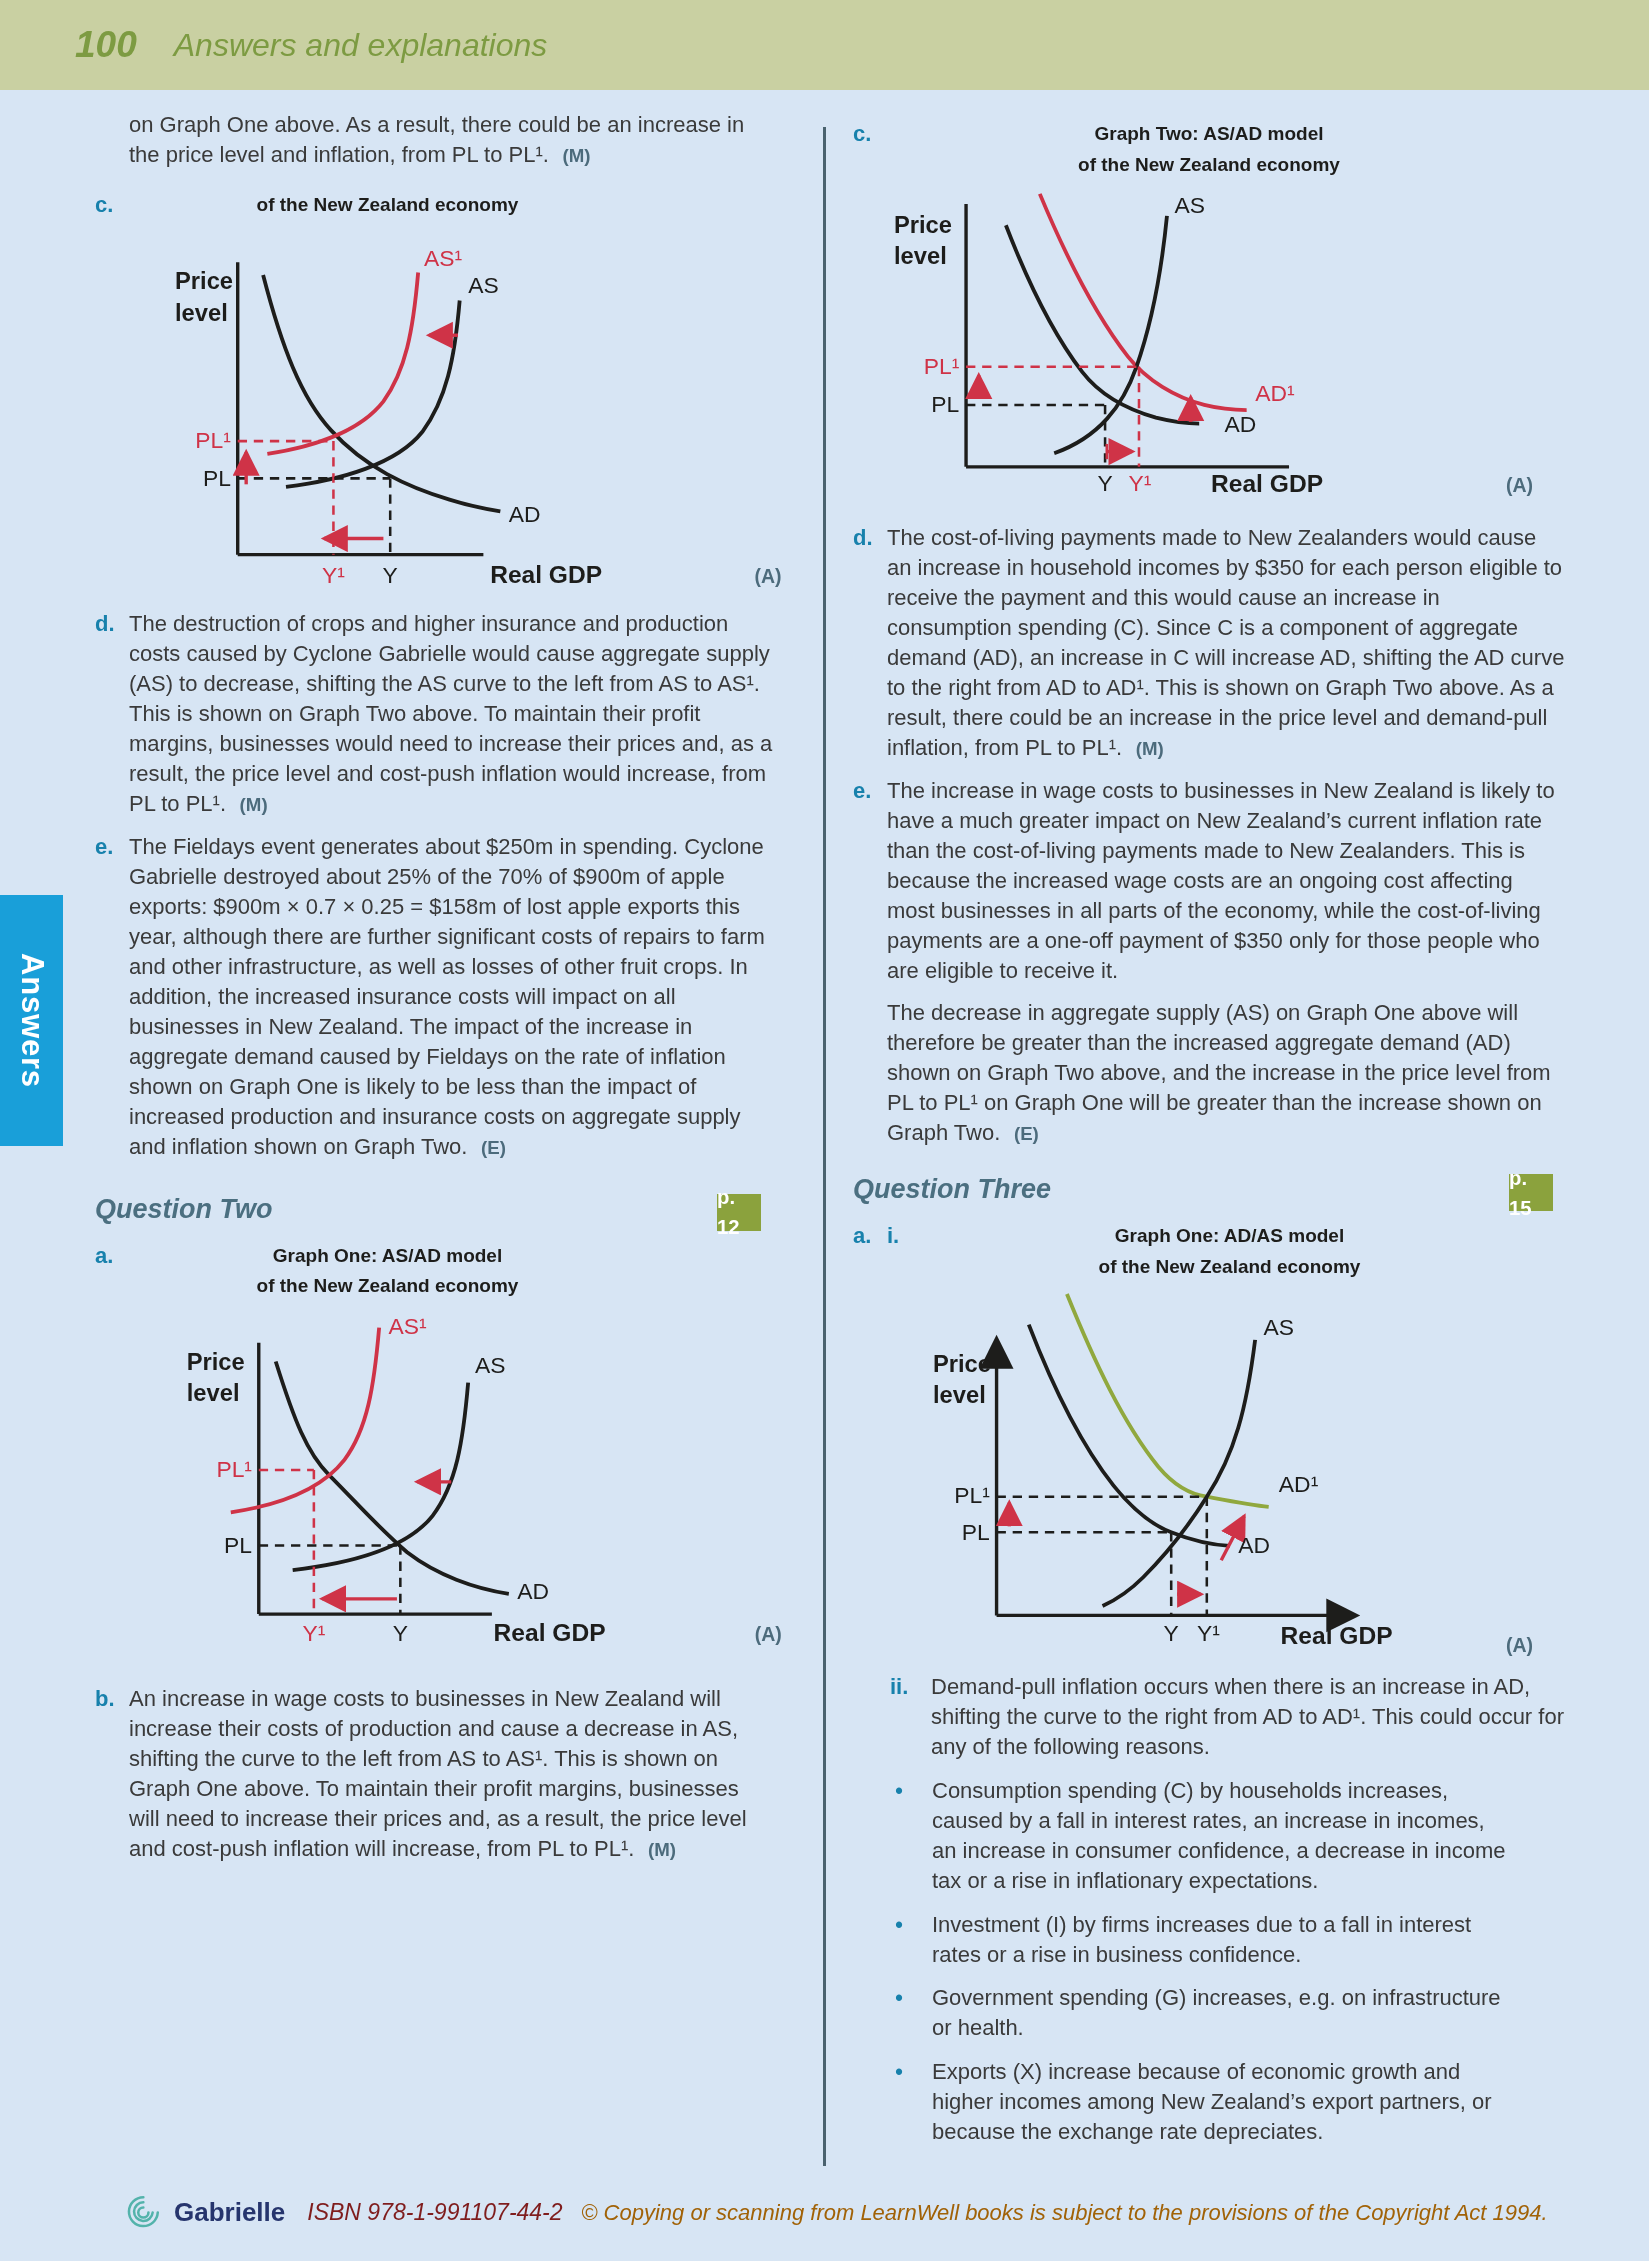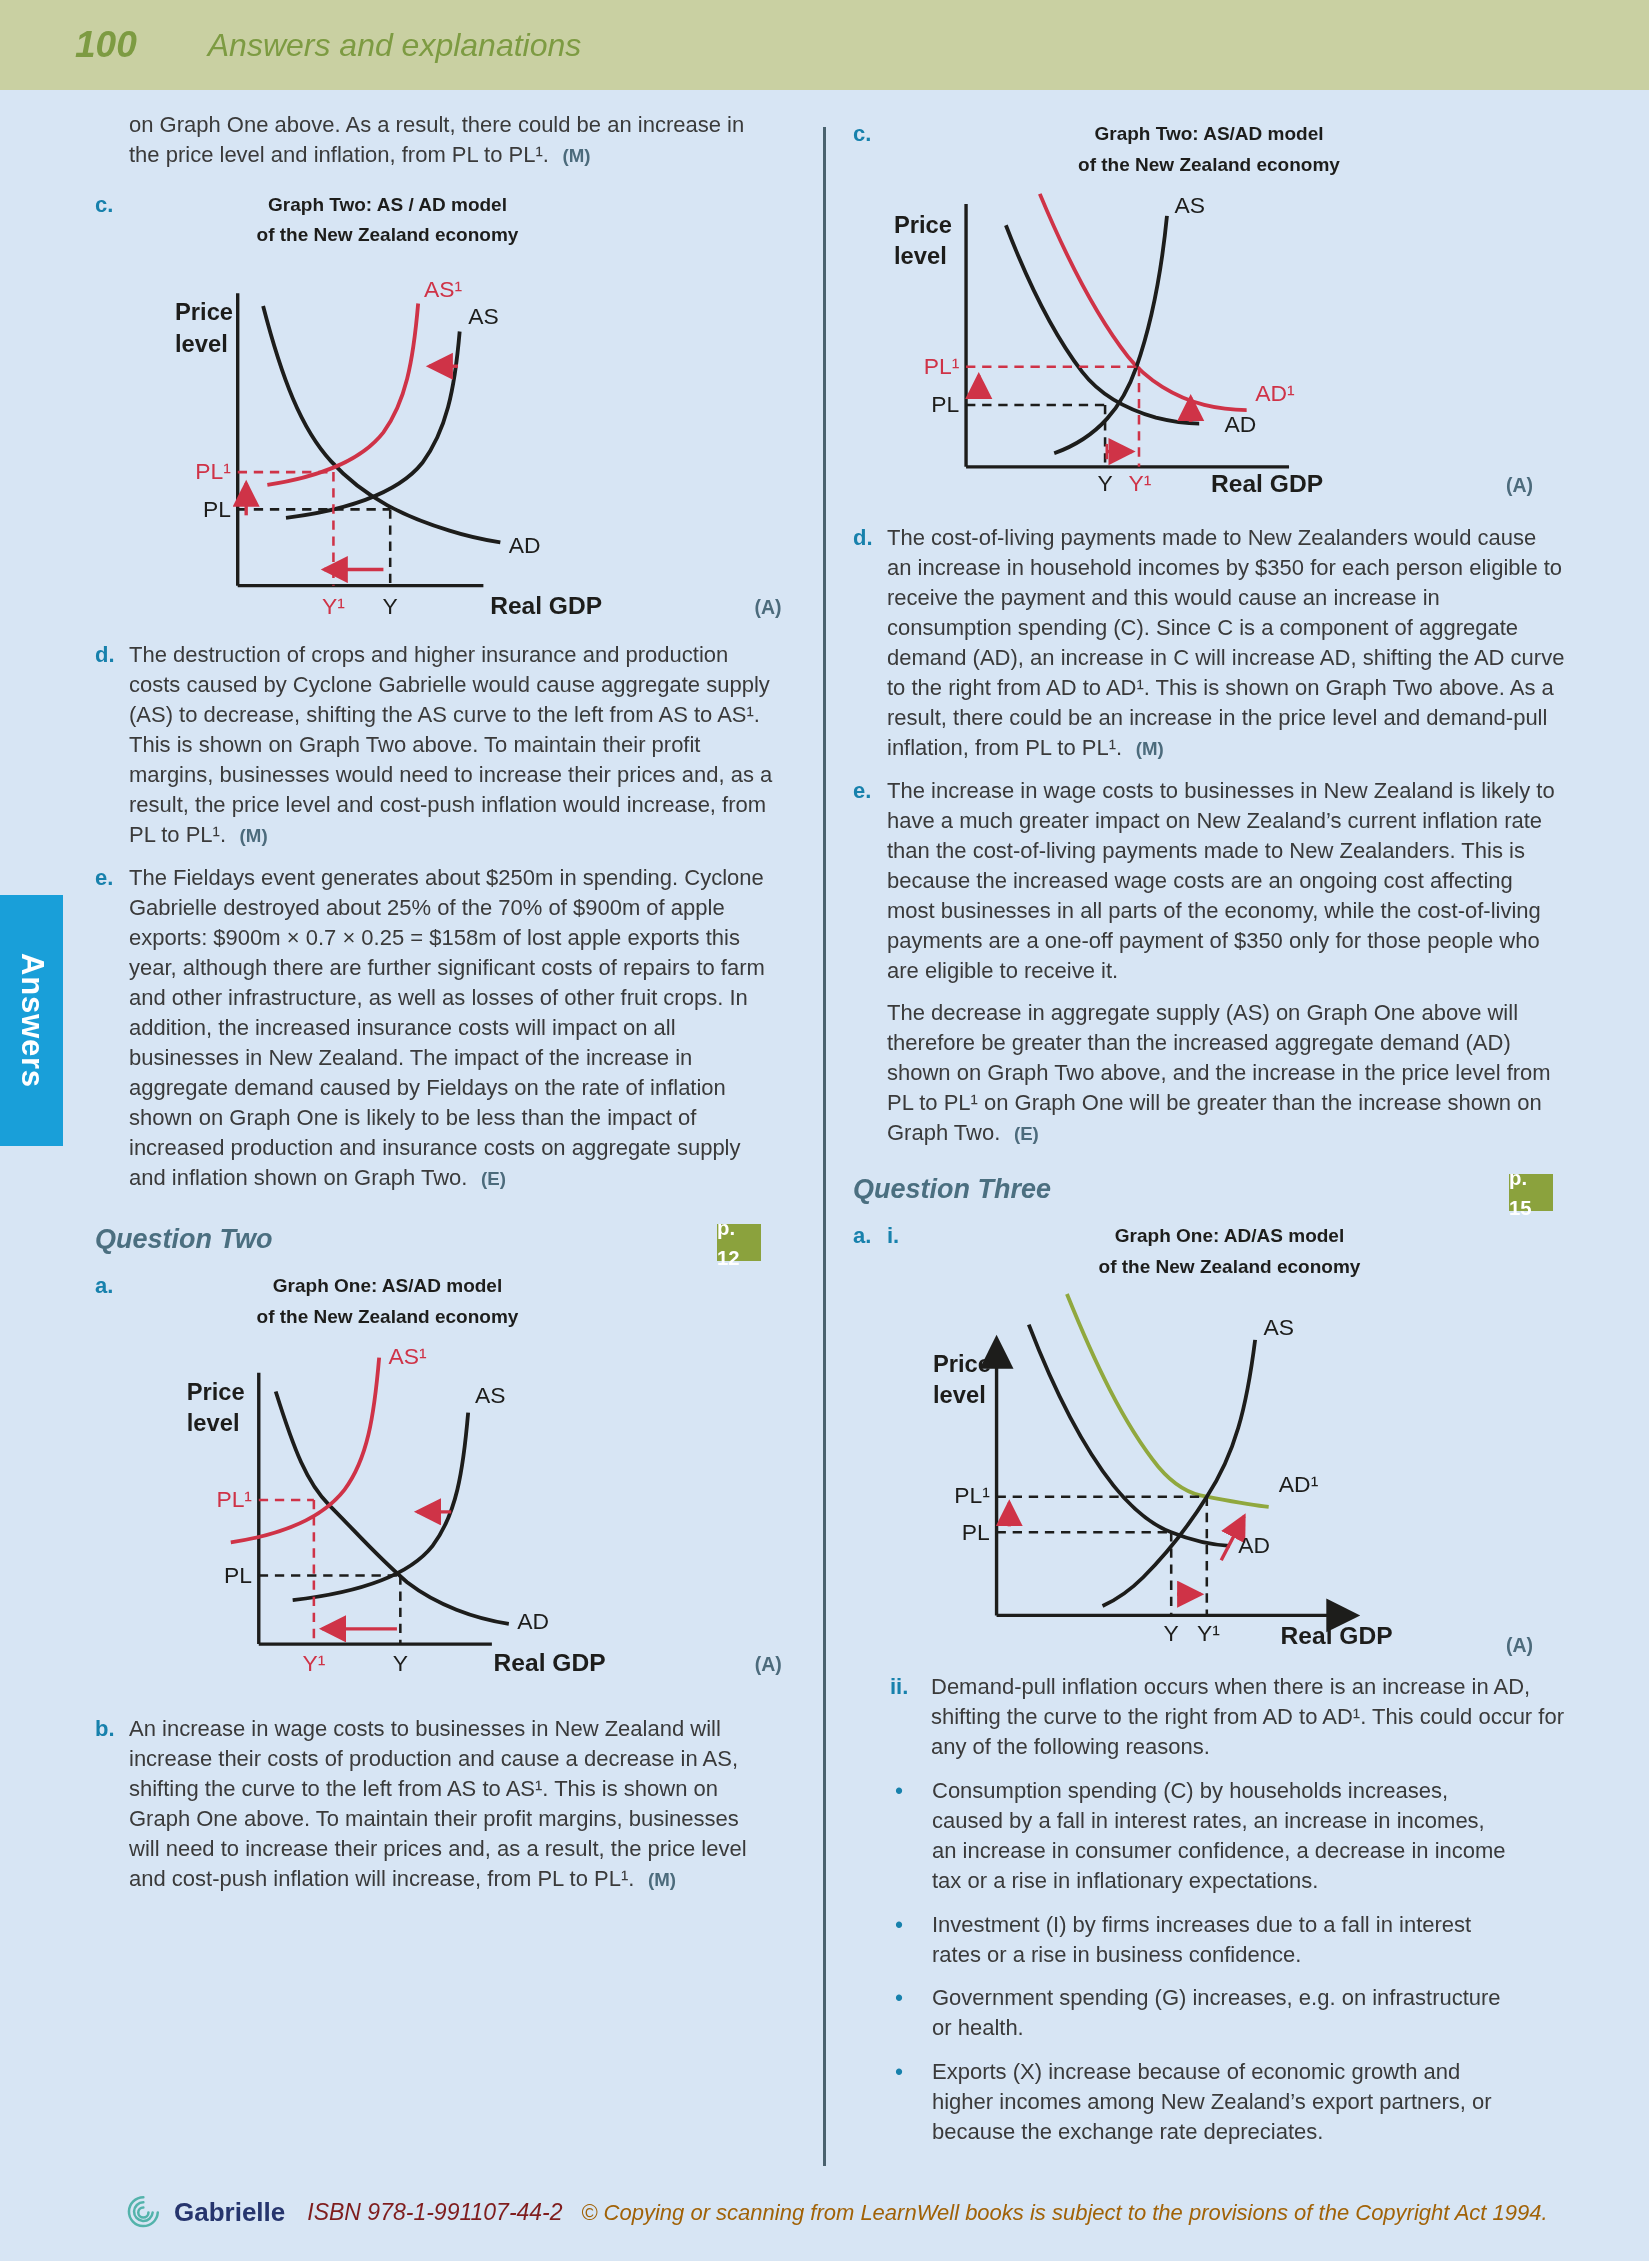--- a/index.html
+++ b/index.html
@@ -3,21 +3,21 @@
 <meta charset="utf-8">
 <style>
   html,body { margin:0; padding:0; }
   body {
     width:1650px; height:2261px; position:relative;
     background:#d7e5f4; color:#3a3a3a;
     font-family:"Liberation Sans", sans-serif;
     overflow:hidden;
   }
   .header { position:absolute; top:0; left:0; width:1650px; height:90px;
-    background:#c9d0a2; display:flex; align-items:center;gap:34px; }
+    background:#c9d0a2; display:flex; align-items:center; }
   .pagenum { font-size:37px; font-weight:bold; font-style:italic; color:#7d9b42; margin-left:75px; }
   .headtitle { font-size:32px; font-style:italic; color:#7d9b42; margin-left:37px; }
 
   .divider { position:absolute; left:823px; top:127px; width:2.5px; height:2039px; background:#4a626e; }
 
   .tab { position:absolute; left:0; top:895px; width:63px; height:251px; background:#199fd9;
     color:#ffffff; display:flex; align-items:center; justify-content:center;
     writing-mode:vertical-rl; font-size:31px; font-weight:bold; letter-spacing:0.8px; }
 
   .col { position:absolute; font-size:22px; line-height:30px; }
@@ -61,21 +61,20 @@
 <div class="divider"></div>
 <div class="tab">Answers</div>
 
 <div class="col col-left">
 
   <div class="cont"><span>on Graph One above. As a result, there could be an increase in the price level and inflation, from PL to PL¹.</span><span class="marker">(M)</span></div>
 
   <div class="item mt22">
     <div class="ll">c.</div>
     <div class="gtitle gtitle-l">
-      <div>Graph Two: AS / AD model</div>
       <div>of the New Zealand economy</div>
     </div>
   </div>
 
   <svg class="graph" width="729" height="377" viewBox="0 0 860 445" style="margin-left:-10.2px;font-size:26px">
     <defs>
       <marker id="g1a" markerWidth="12" markerHeight="12" refX="7" refY="4" orient="auto">
           <path d="M0,0 L8,4 L0,8 z" fill="#cf3347"></path>
         </marker>
     </defs>

